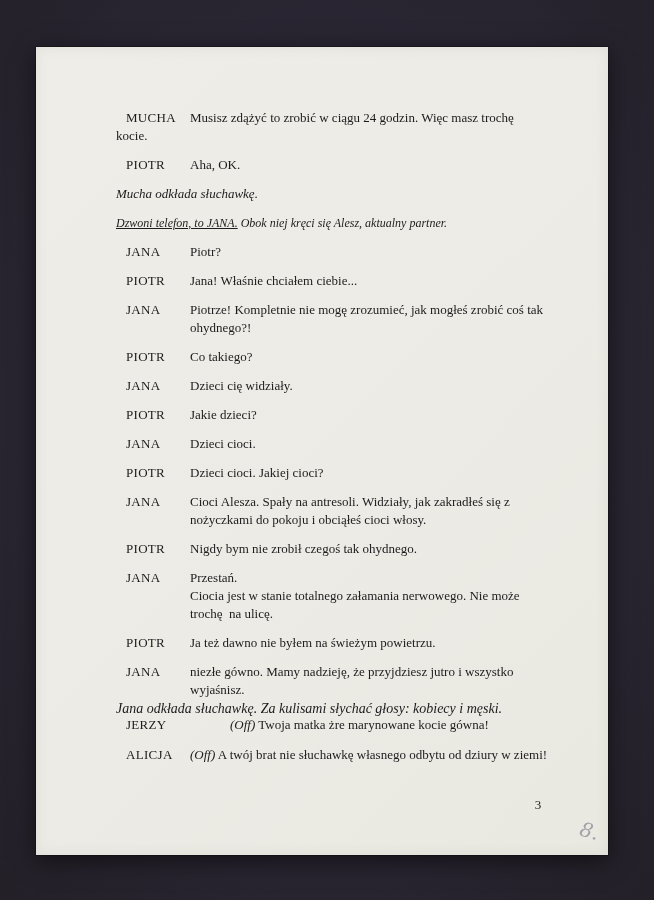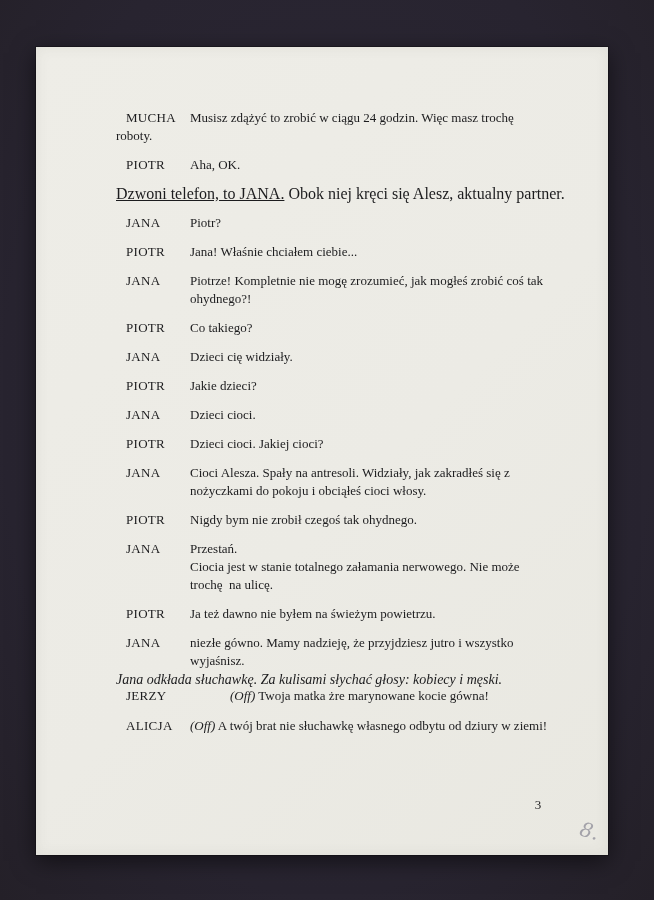--- a/index.html
+++ b/index.html
@@ -43,21 +43,22 @@
     letter-spacing: 0.3px;
   }
   .dline { white-space: pre; }
   .fullline { white-space: pre; }
   .stage {
     font-style: italic;
     font-size: 13px;
     white-space: pre;
   }
   .stage-mid {
-    font-size: 16px;
+    font-style: italic;
+    font-size: 12px;
     white-space: pre;
   }
   .stage-small {
     font-style: italic;
     font-size: 14px;
     line-height: 15px;
     margin-bottom: 0;
     white-space: pre;
   }
   .u { text-decoration: underline; }
@@ -89,28 +90,29 @@
 <div class="backdrop"></div>
 
 <div class="paper">
   <div class="content">
 
     <div class="block">
       <div class="drow">
         <span class="speaker">MUCHA</span>
         <span class="dline">Musisz zdążyć to zrobić w ciągu 24 godzin. Więc masz trochę</span>
       </div>
-      <div class="fullline">roboty.</div>
+      <div class="fullline">kocie.</div>
     </div>
 
     <div class="block drow">
       <span class="speaker">PIOTR</span>
       <span class="dline">Aha, OK.</span>
     </div>
 
+    <div class="block stage">Mucha odkłada słuchawkę.</div>
 
     <div class="block stage-mid"><span class="u">Dzwoni telefon, to JANA.</span><span> Obok niej kręci się Alesz, aktualny partner.</span></div>
 
     <div class="block drow">
       <span class="speaker">JANA</span>
       <span class="dline">Piotr?</span>
     </div>
 
     <div class="block drow">
       <span class="speaker">PIOTR</span>

